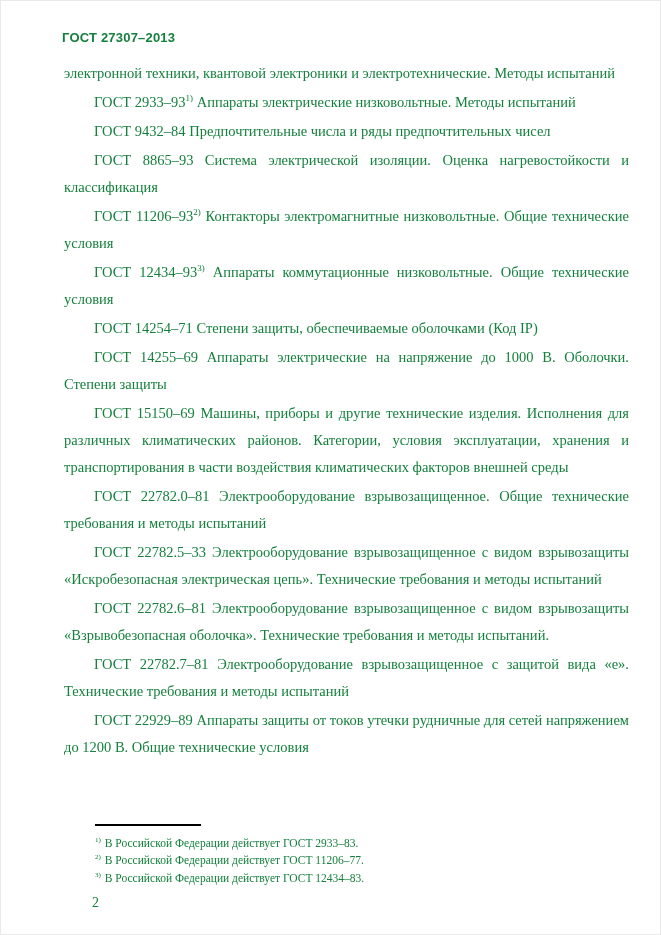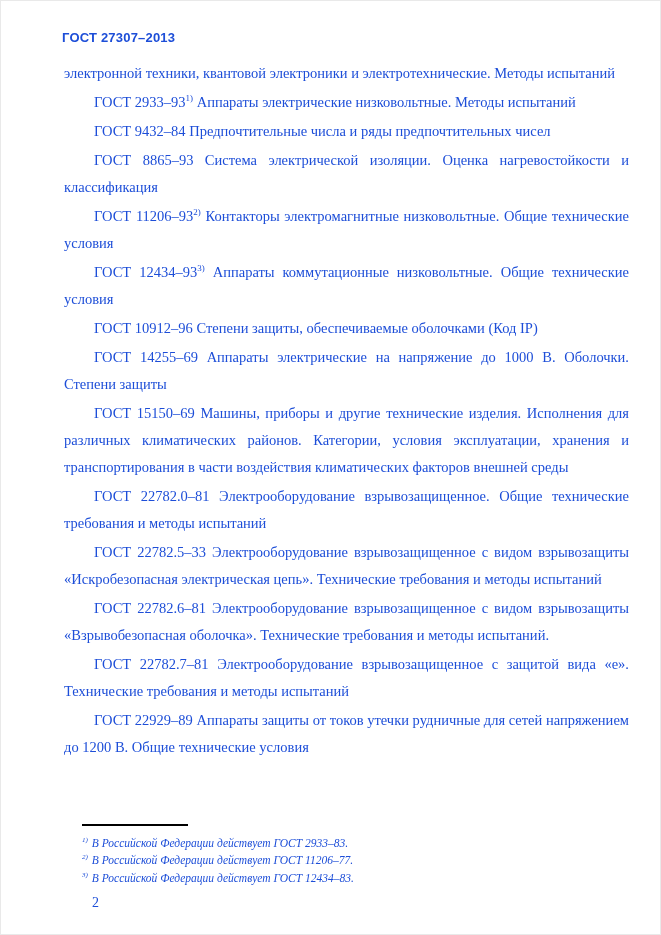--- a/index.html
+++ b/index.html
@@ -1,21 +1,21 @@
 <!DOCTYPE html>
 <html><head>
 <meta charset="utf-8">
 <style>
   * { box-sizing: border-box; }
   html, body { margin: 0; padding: 0; background: #ffffff; }
   .page {
     width: 661px;
     height: 935px;
     background: #ffffff;
-    color: #1d4ed8;
+    color: #15803d;
     position: relative;
     padding: 30px 30px 24px 62px;
     display: flex;
     flex-direction: column;
     overflow: hidden;
     font-family: "Liberation Serif", serif;
     box-shadow: inset 0 0 0 1px #e9e9e9;
   }
   .header {
     font-family: "Liberation Sans", sans-serif;
@@ -31,23 +31,22 @@
   }
   .para { margin: 2px; }
   .para.indent { text-indent: 30px; }
   sup {
     font-size: 0.62em;
     line-height: 0;
     vertical-align: super;
   }
   .footnotes {
     margin-top: auto;
-    margin-left: 20px;
+    margin-left: 33px;
     padding-top: 6px;
-    font-style: italic;
   }
   .footnote-rule {
     width: 106px;
     border-top: 2px solid #000;
     margin-bottom: 9px;
   }
   .footnote {
     margin: 0;
     font-size: 11.5px;
     line-height: 17.5px;
@@ -67,21 +66,21 @@
     <span>ГОСТ 27307–2013</span>
   </div>
 
   <div class="body-text" id="paragraphs">
       <p class="para"><span>электронной техники, квантовой электроники и электротехнические. Методы испытаний</span></p>
       <p class="para indent"><span>ГОСТ 2933–93</span><sup>1)</sup><span> Аппараты электрические низковольтные. Методы испытаний</span></p>
       <p class="para indent"><span>ГОСТ 9432–84 Предпочтительные числа и ряды предпочтительных чисел</span></p>
       <p class="para indent"><span>ГОСТ 8865–93 Система электрической изоляции. Оценка нагревостойкости и классификация</span></p>
       <p class="para indent"><span>ГОСТ 11206–93</span><sup>2)</sup><span> Контакторы электромагнитные низковольтные. Общие технические условия</span></p>
       <p class="para indent"><span>ГОСТ 12434–93</span><sup>3)</sup><span> Аппараты коммутационные низковольтные. Общие технические условия</span></p>
-      <p class="para indent"><span>ГОСТ 10912–96 Степени защиты, обеспечиваемые оболочками (Код IP)</span></p>
+      <p class="para indent"><span>ГОСТ 14254–71 Степени защиты, обеспечиваемые оболочками (Код IP)</span></p>
       <p class="para indent"><span>ГОСТ 14255–69 Аппараты электрические на напряжение до 1000 В. Оболочки. Степени защиты</span></p>
       <p class="para indent"><span>ГОСТ 15150–69 Машины, приборы и другие технические изделия. Исполнения для различных климатических районов. Категории, условия эксплуатации, хранения и транспортирования в части воздействия климатических факторов внешней среды</span></p>
       <p class="para indent"><span>ГОСТ 22782.0–81 Электрооборудование взрывозащищенное. Общие технические требования и методы испытаний</span></p>
       <p class="para indent"><span>ГОСТ 22782.5–33 Электрооборудование взрывозащищенное с видом взрывозащиты «Искробезопасная электрическая цепь». Технические требования и методы испытаний</span></p>
       <p class="para indent"><span>ГОСТ 22782.6–81 Электрооборудование взрывозащищенное с видом взрывозащиты «Взрывобезопасная оболочка». Технические требования и методы испытаний.</span></p>
       <p class="para indent"><span>ГОСТ 22782.7–81 Электрооборудование взрывозащищенное с защитой вида «е». Технические требования и методы испытаний</span></p>
       <p class="para indent"><span>ГОСТ 22929–89 Аппараты защиты от токов утечки рудничные для сетей напряжением до 1200 В. Общие технические условия</span></p>
     </div>
 
   <div class="footnotes">

